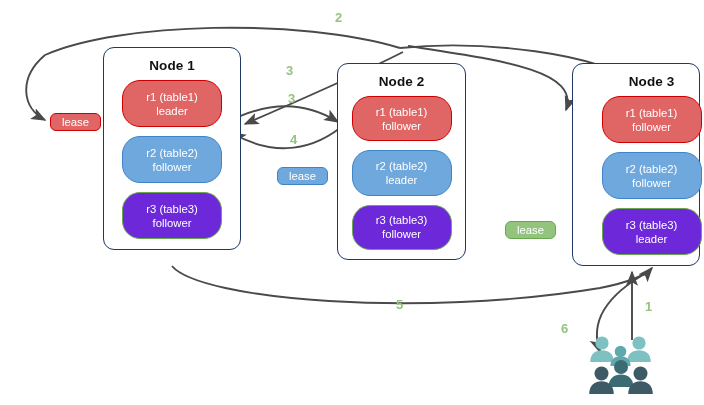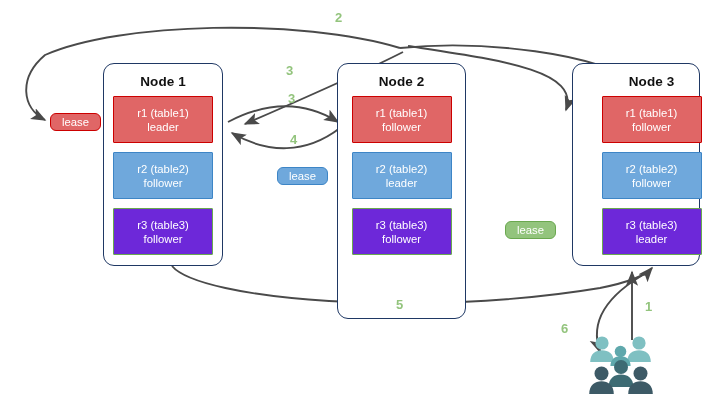--- a/index.html
+++ b/index.html
@@ -40,21 +40,21 @@
     font-weight: bold;
     color: #111111;
     margin-top: 10px;
     margin-bottom: 7px;
     letter-spacing: .1px;
   }
   .replica {
     box-sizing: border-box;
     width: 100px;
     height: 47px;
-    border-radius: 1px;
+    border-radius: 18px;
     display: flex;
     flex-direction: column;
     align-items: center;
     justify-content: center;
     color: #ffffff;
     font-size: 11.3px;
     line-height: 14px;
     margin-bottom: 9px;
     text-align: center;
   }
@@ -118,37 +118,37 @@
 
     <path d="M 408,46 C 500,60 580,70 566,110" fill="none" stroke="#4a4a4a" stroke-width="1.9" marker-end="url(#ah)"></path>
 
     <path d="M 172,266 C 200,300 420,318 600,288 C 630,282 645,276 652,268" fill="none" stroke="#4a4a4a" stroke-width="1.9" marker-end="url(#ah)"></path>
 
     <path d="M 632,340 L 632,272" fill="none" stroke="#4a4a4a" stroke-width="1.9" marker-end="url(#ah)"></path>
 
     <path d="M 648,272 C 612,292 588,318 600,352" fill="none" stroke="#4a4a4a" stroke-width="1.9" marker-end="url(#ah)"></path>
   </svg>
 
-  <div class="node-box" style="left:103px; top:63px; width:120px; height:203px;">
+  <div class="node-box" style="left:103px; top:47px; width:138px; height:203px;">
     <div class="node-title">Node 1</div>
     <div class="replica r1">
       <span>r1 (table1)</span>
       <span>leader</span>
     </div>
     <div class="replica r2">
       <span>r2 (table2)</span>
       <span>follower</span>
     </div>
     <div class="replica r3">
       <span>r3 (table3)</span>
       <span>follower</span>
     </div>
   </div>
 
-  <div class="node-box" style="left:337px; top:63px; width:129px; height:256px;">
+  <div class="node-box" style="left:337px; top:63px; width:129px; height:197px;">
     <div class="node-title">Node 2</div>
     <div class="replica r1">
       <span>r1 (table1)</span>
       <span>follower</span>
     </div>
     <div class="replica r2">
       <span>r2 (table2)</span>
       <span>leader</span>
     </div>
     <div class="replica r3">

